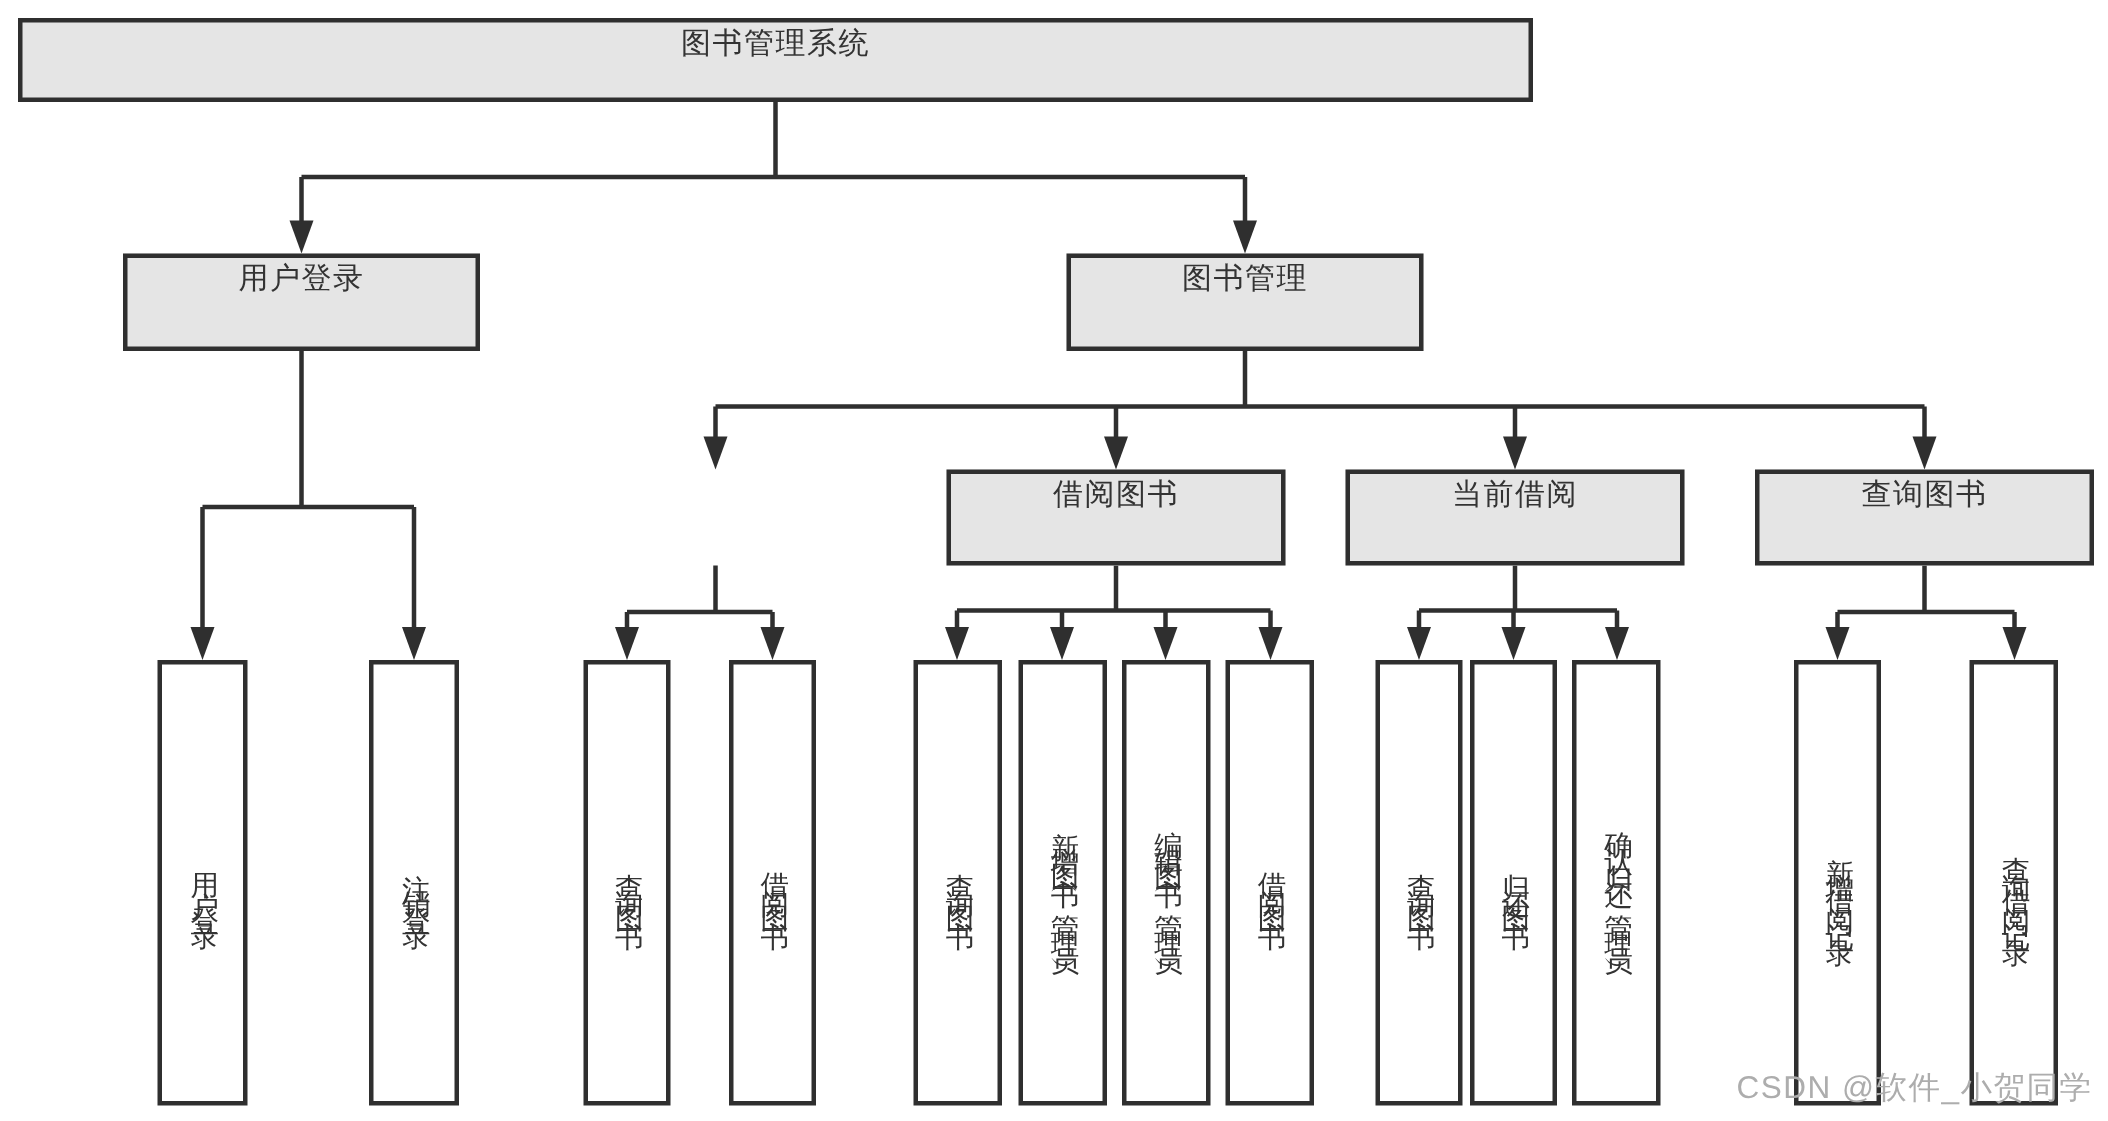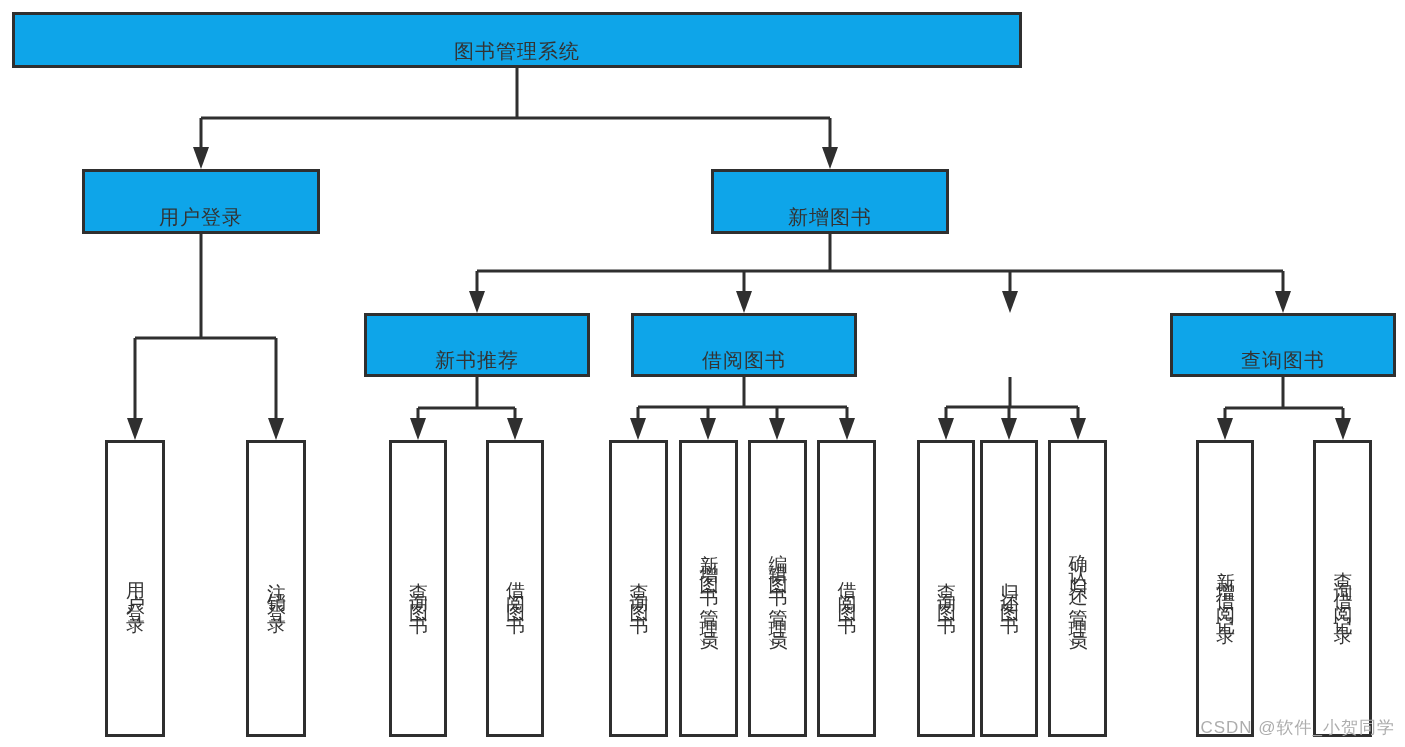--- a/index.html
+++ b/index.html
@@ -13,24 +13,24 @@
   }
   .wires {
     position: absolute;
     left: 0; top: 0;
     width: 1405px; height: 747px;
     pointer-events: none;
   }
   .box {
     position: absolute;
     box-sizing: border-box;
-    background: #0ea5e9;
+    background: #e5e5e5;
     border: 3px solid #2f2f2f;
     display: flex;
-    align-items: flex-end;
+    align-items: flex-start;
     justify-content: center;
     color: #333333;
     font-size: 20px;
     letter-spacing: 1px;
     z-index: 2;
   }
   .box .hlabel { white-space: nowrap; }
   .leaf {
     position: absolute;
     box-sizing: border-box;
@@ -48,21 +48,21 @@
     text-orientation: mixed;
     letter-spacing: 11px;
     line-height: 1.1;
     white-space: nowrap;
   }
   .watermark {
     position: absolute;
     right: 10px;
     bottom: 8px;
     color: #adadad;
-    font-size: 17px;
+    font-size: 21px;
     letter-spacing: 1px;
     z-index: 3;
     white-space: nowrap;
   }
 </style>
 </head>
 <body>
 
 <div class="stage">
 
@@ -110,28 +110,28 @@
   </svg>
 
   <div class="box" style="left:12px; top:12px; width:1010px; height:56px;">
     <span class="hlabel">图书管理系统</span>
   </div>
 
   <div class="box" style="left:82px; top:169px; width:238px; height:65px;">
     <span class="hlabel">用户登录</span>
   </div>
   <div class="box" style="left:711px; top:169px; width:238px; height:65px;">
-    <span class="hlabel">新增图书</span>
+    <span class="hlabel">图书管理</span>
   </div>
 
-  <div class="box" style="left:364px; top:313px; width:226px; height:64px;">
-    <span class="hlabel">新书推荐</span>
-  </div>
   <div class="box" style="left:631px; top:313px; width:226px; height:64px;">
     <span class="hlabel">借阅图书</span>
+  </div>
+  <div class="box" style="left:897px; top:313px; width:226px; height:64px;">
+    <span class="hlabel">当前借阅</span>
   </div>
   <div class="box" style="left:1170px; top:313px; width:226px; height:64px;">
     <span class="hlabel">查询图书</span>
   </div>
 
   <div class="leaf" style="left:105px; top:440px; width:60px; height:297px;">
     <span class="vlabel">用户登录</span>
   </div>
   <div class="leaf" style="left:246px; top:440px; width:60px; height:297px;">
     <span class="vlabel">注销登录</span>

